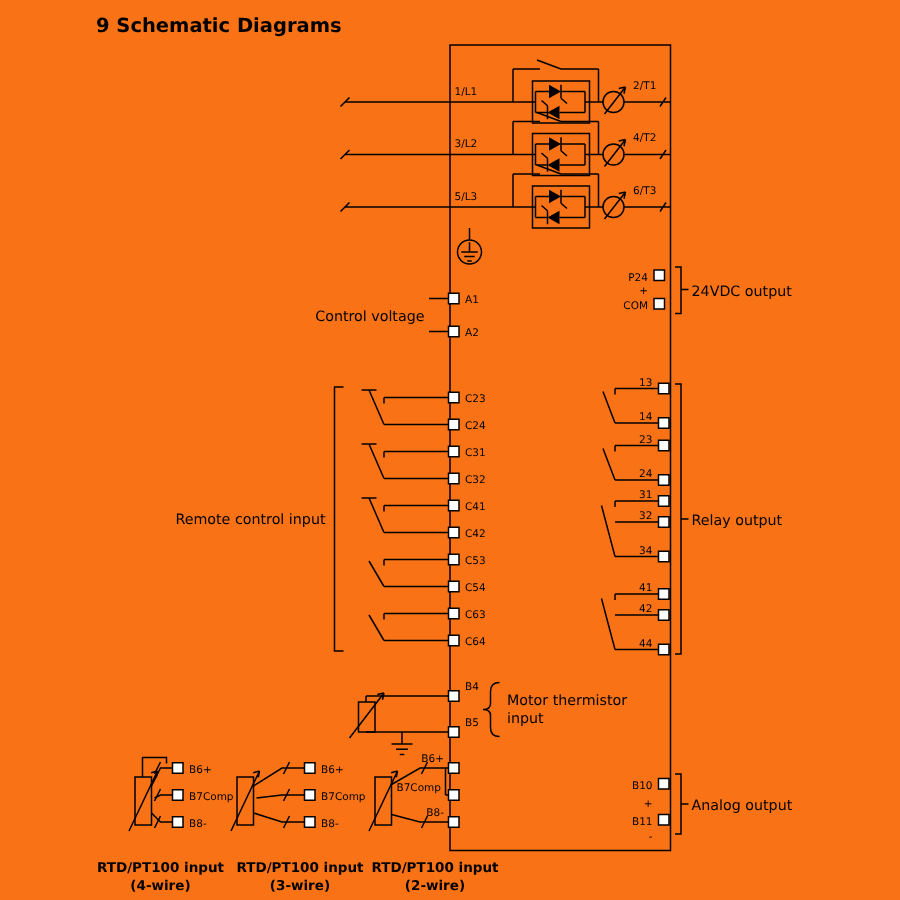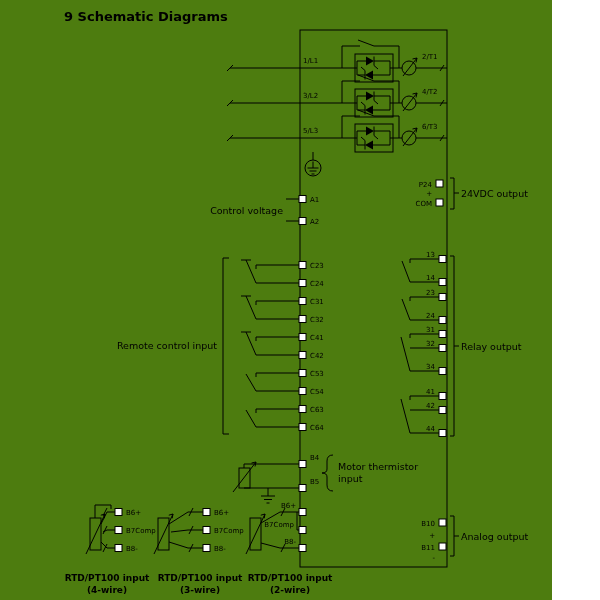--- a/index.html
+++ b/index.html
@@ -1,16 +1,16 @@
 <!DOCTYPE html>
 <html><head>
 <meta charset="utf-8">
 <style>
   html,body{margin:0;padding:0;background:#fff}
-  .page{width:552px;height:600px;position:relative;background:#4d7c0f;overflow:hidden}
+  .page{width:600px;height:600px;position:relative;background:#f97316;overflow:hidden}
   svg{display:block}
   .w{fill:none;stroke:#000;stroke-width:1}
   .sq{fill:#fff;stroke:#000;stroke-width:1}
   .blk{fill:#000;stroke:none}
   text{fill:#000;font-family:"DejaVu Sans","Liberation Sans",sans-serif}
   .t7{font-size:7px}
   .t9{font-size:9.5px}
   .cap{font-size:9px;font-weight:bold}
   .ttl{font-size:13px;font-weight:bold}
   .ae{text-anchor:end}

